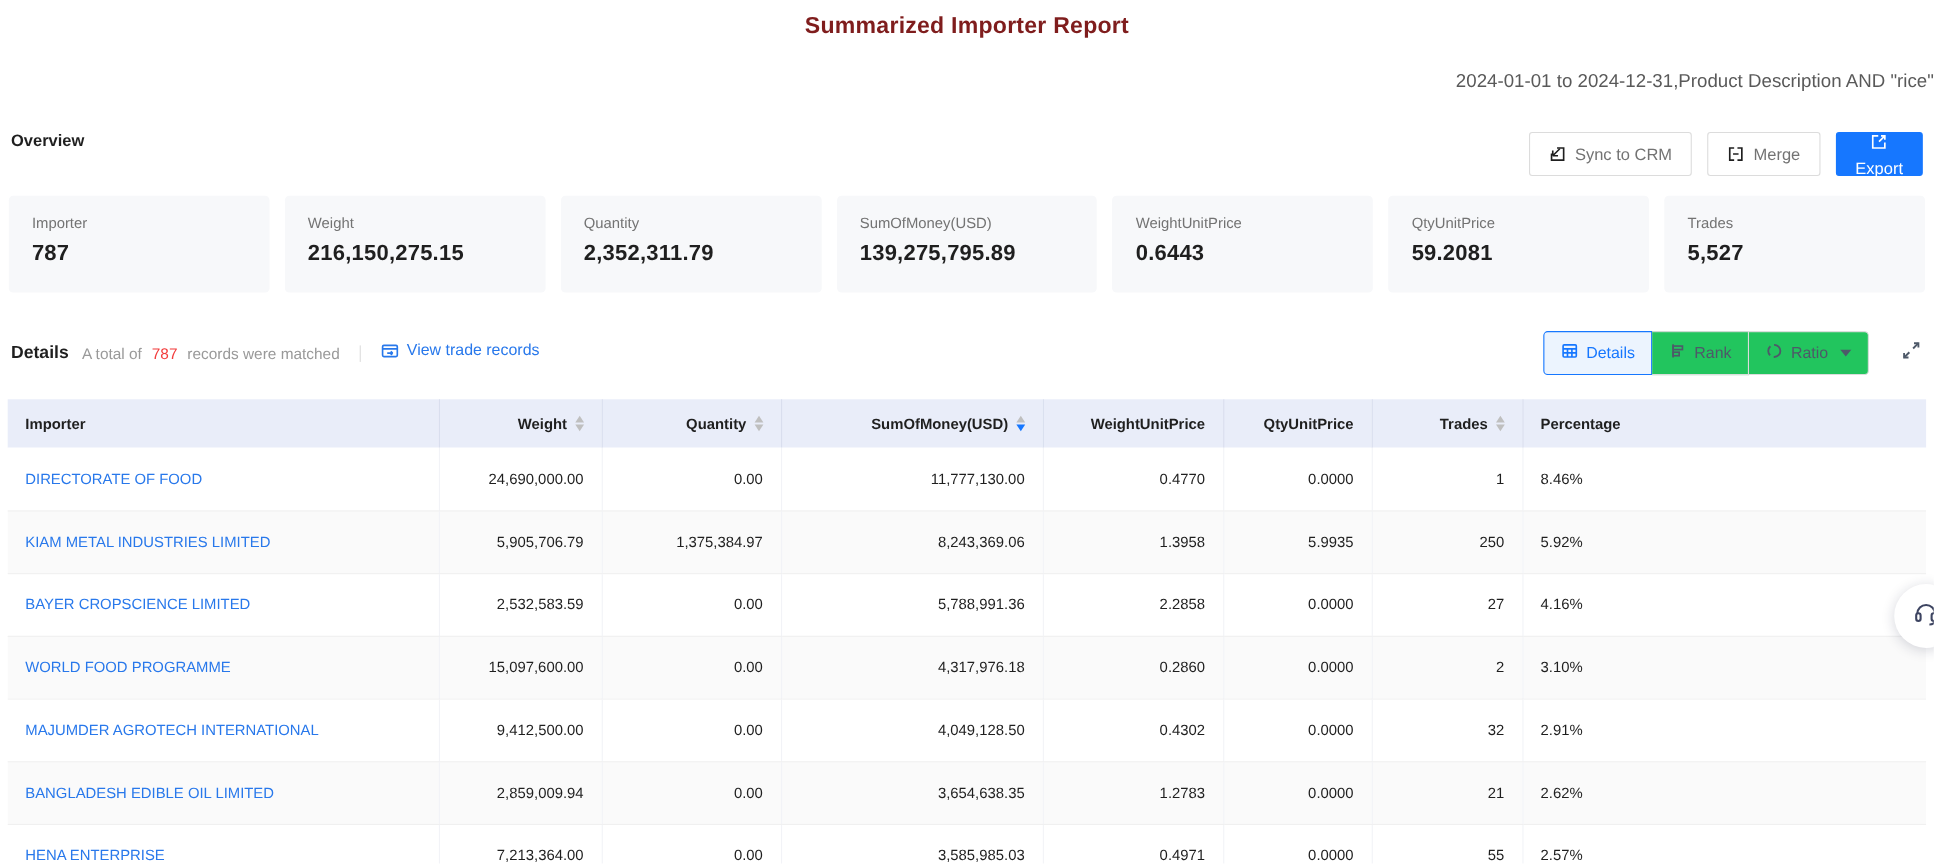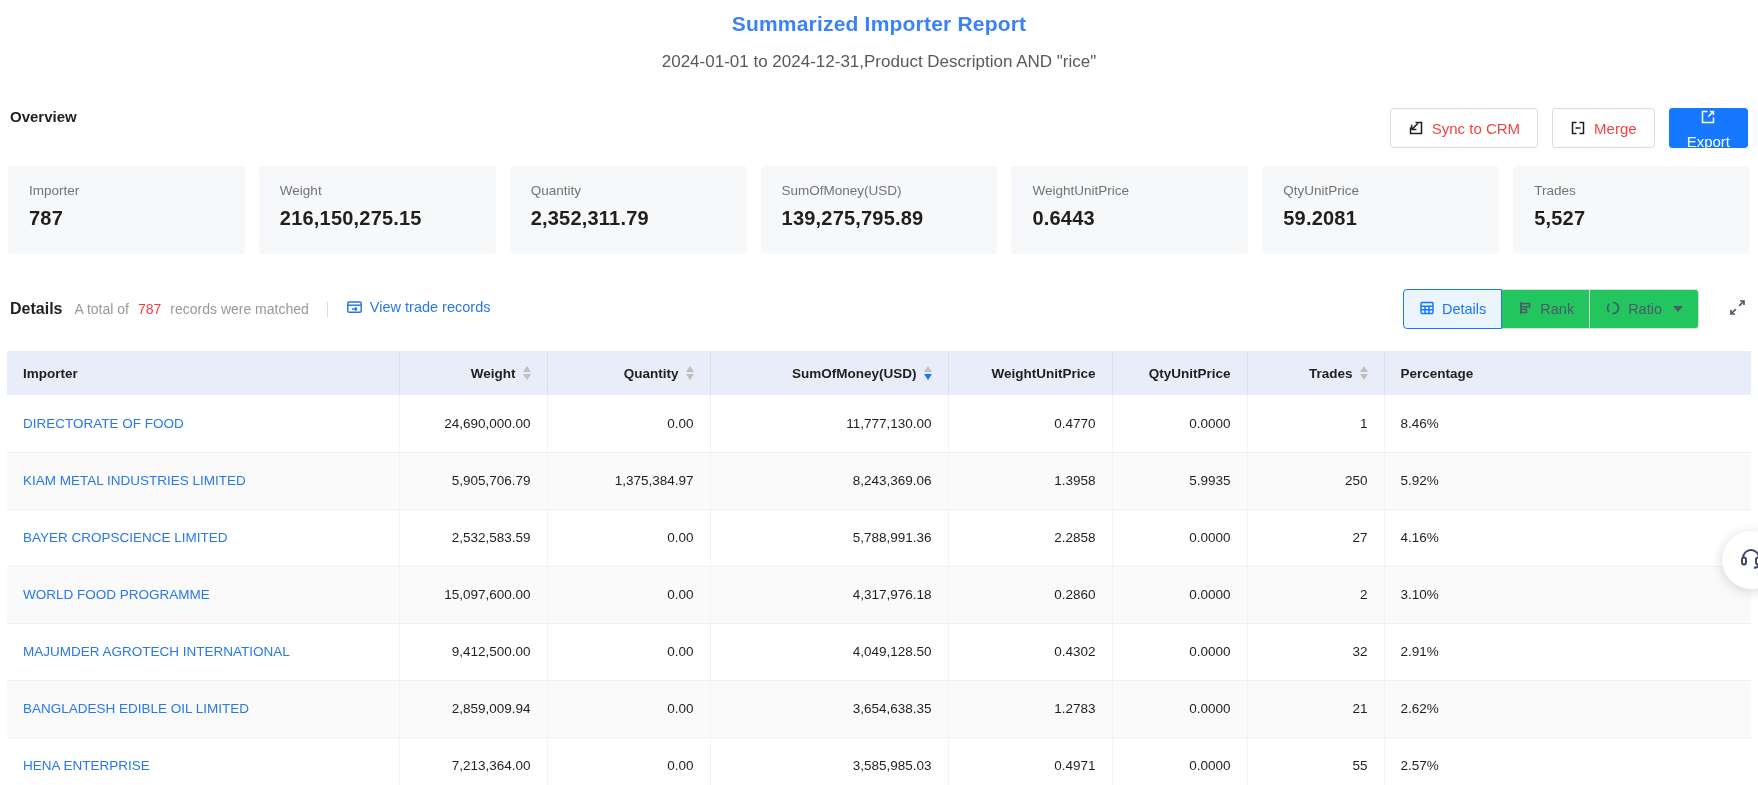--- a/index.html
+++ b/index.html
@@ -1,29 +1,29 @@
 <!DOCTYPE html>
 <html style="--accent: #1677ff; --link: #2878eb; --danger: #f23c3c; --table-header-bg: #e9edf9;"><head>
 <meta charset="utf-8">
 <style>
   * { margin:0; padding:0; box-sizing:border-box; }
   html,body { width:1758px; height:785px; overflow:hidden; background:#fff;
     font-family:"Liberation Sans","DejaVu Sans",sans-serif; color:#1f1f1f; }
   .page { width:100%; height:100%; padding-top:12px; position:relative; }
 
   
-  .report-title { text-align:center; font-size:21px; font-weight:700; color:#3b82f6; letter-spacing:.2px; }
-  .report-subtitle { text-align:center; font-size:17px; color:#595959; margin-top:16px; }
+  .report-title { text-align:center; font-size:21px; font-weight:700; color:#7f1d1d; letter-spacing:.2px; }
+  .report-subtitle { text-align:right; font-size:17px; color:#595959; margin-top:28px; }
 
   
   .overview-row { display:flex; justify-content:space-between; align-items:flex-start; margin-top:36px; padding:0 10px; height:42px; }
   .section-heading { font-size:15px; font-weight:700; color:#1f1f1f; }
   .toolbar { display:flex; gap:14px; align-items:center; }
   .btn { display:inline-flex; align-items:center; gap:8px; height:40px; padding:0 17px;
-    font-size:15px; color:#ef4444; background:#fff; border:1px solid #dcdcdc; border-radius:3px; cursor:pointer; }
+    font-size:15px; color:#737373; background:#fff; border:1px solid #dcdcdc; border-radius:3px; cursor:pointer; }
   .btn svg { display:block; }
   .btn-primary { background:var(--accent,#1677ff); border-color:var(--accent,#1677ff); color:#fff;flex-direction:column; }
 
   
   .stat-cards { display:flex; gap:14px; margin-top:16px; padding:0 8px; }
   .stat-card { flex:1; background:#f7f8fa; border-radius:4px; height:88px; padding:17px 21px; }
   .stat-label { font-size:13.5px; color:#737373; }
   .stat-value { font-size:20px; font-weight:700; color:#1f1f1f; margin-top:9px; letter-spacing:.2px; }
 
   

